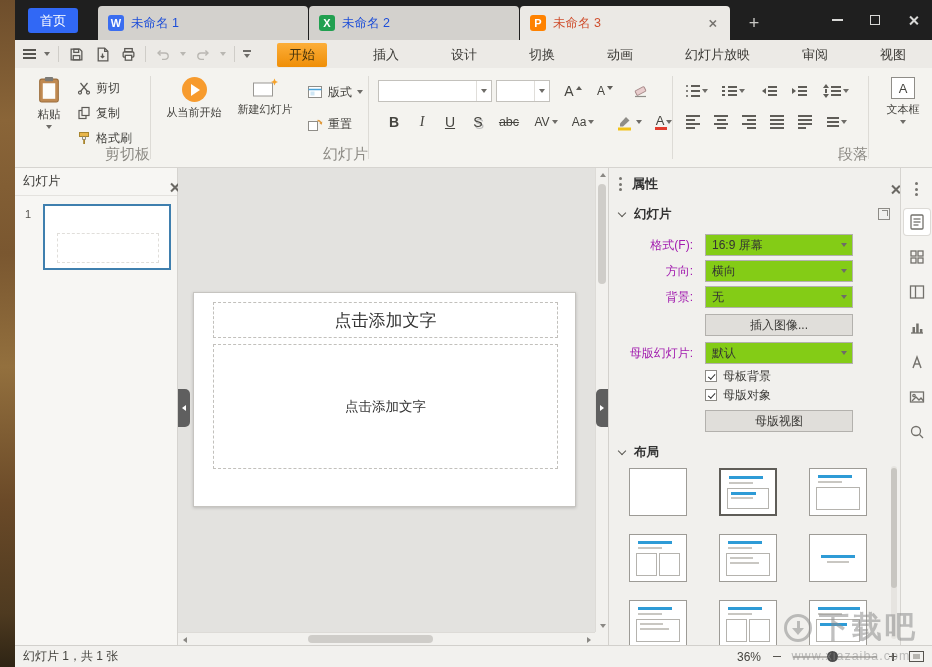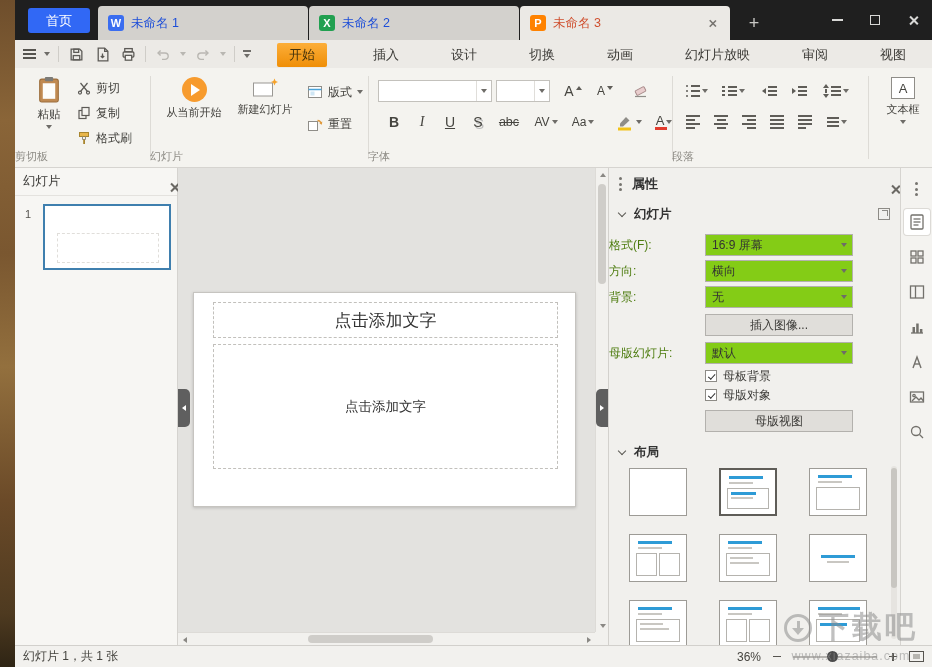--- a/index.html
+++ b/index.html
@@ -5,21 +5,21 @@
 *{margin:0;padding:0;box-sizing:border-box}
 body{font-family:"Liberation Sans","DejaVu Sans",sans-serif;background:#555}
 #screen{position:relative;width:932px;height:667px;background:#e8e6e3;overflow:hidden;font-size:12px;color:#3b3a37}
 
 .desktop{position:absolute;left:0;top:0;width:15px;height:667px;
   background:linear-gradient(180deg,#6e4e2c 0%,#8a6538 18%,#7a5730 38%,#93703e 55%,#6b4a28 75%,#4e3a20 92%,#2e2414 100%)}
 
 .window{position:absolute;left:15px;top:0;width:917px;height:667px;display:flex;flex-direction:column}
 
 .titlebar{height:40px;background:#1f1f1f;display:flex;align-items:flex-end;position:relative;flex:0 0 40px}
-.home-btn{position:absolute;left:13px;top:8px;width:62px;height:25px;background:#3168f5;color:#fff;
+.home-btn{position:absolute;left:13px;top:8px;width:50px;height:25px;background:#3168f5;color:#fff;
   border-radius:3px;display:flex;align-items:center;justify-content:center;font-size:13px;cursor:pointer}
 .doc-tabs{position:absolute;left:83px;bottom:0;display:flex;align-items:flex-end;height:34px}
 .doc-tab{width:210px;height:34px;background:#d3d1cd;margin-right:1px;border-radius:4px 4px 0 0;
   display:flex;align-items:center;padding:0 10px;cursor:pointer}
 .doc-tab.on{background:#ebe9e5}
 .doc-tab.on .tab-label{color:#cf4f2e}
 .tab-ficon{width:16px;height:16px;border-radius:3px;color:#fff;font-size:11px;font-weight:bold;
   display:flex;align-items:center;justify-content:center;margin-right:7px;flex:0 0 16px}
 .tab-ficon.w{background:#3a6df0}.tab-ficon.x{background:#21a050}.tab-ficon.p{background:#ff8200}
 .tab-label{font-size:12.5px;color:#1d4ed8;white-space:nowrap;overflow:hidden}
@@ -42,21 +42,21 @@
 .hamb{display:flex;flex-direction:column;gap:2.5px;cursor:pointer}
 .hamb i{display:block;width:13px;height:1.6px;background:#56544f}
 .morebar{display:flex;flex-direction:column;align-items:center;gap:2px;cursor:pointer}
 .morebar i{display:block;width:8px;height:1.6px;background:#6e6c68}
 .rtabs{position:absolute;left:262px;top:2px;height:26px;display:flex;align-items:center;gap:40px}
 .rtab{font-size:13px;color:#3a3935;padding:3px 6px;cursor:pointer;white-space:nowrap}
 .rtab.on{background:linear-gradient(180deg,#fcae39,#ef8e07);color:#44320b;padding:3px 12px;border-radius:2px}
 
 .ribbonbody{height:100px;background:#f4f3ef;border-bottom:1px solid #d6d4d0;position:relative;flex:0 0 100px}
 .gsep{position:absolute;top:8px;bottom:8px;width:1px;background:#dddbd6}
-.glabel{position:absolute;bottom:3px;font-size:11px;color:#8d8b85;text-align:left}
+.glabel{position:absolute;bottom:3px;font-size:15px;color:#8d8b85;text-align:right}
 .bigbtn{position:absolute;display:flex;flex-direction:column;align-items:center;gap:3px;cursor:pointer;padding-top:2px}
 .bigbtn .blabel{font-size:11.5px;color:#44433f;white-space:nowrap}
 .smallbtn{position:absolute;display:flex;align-items:center;gap:5px;cursor:pointer;height:20px}
 .smallbtn .slabel{font-size:12px;color:#44433f;white-space:nowrap}
 .playc{width:25px;height:25px;border-radius:50%;background:#f79b2e;position:relative}
 .playc::after{content:"";position:absolute;left:9px;top:6.5px;border-left:9px solid #fff;border-top:6px solid transparent;border-bottom:6px solid transparent}
 .combo{position:absolute;height:22px;background:#fff;border:1px solid #c3c1bc;display:flex;align-items:center;cursor:pointer}
 .combo .cval{flex:1;padding-left:6px;font-size:12px;color:#333}
 .combo .cbtn{width:15px;height:100%;border-left:1px solid #e0deda;display:flex;align-items:center;justify-content:center}
 .fbtn{position:absolute;height:24px;display:flex;align-items:center;justify-content:center;gap:2px;cursor:pointer;color:#45443f}
@@ -108,21 +108,21 @@
 .vdots i{width:3px;height:3px;border-radius:50%;background:#76746f}
 .pp-head{position:absolute;left:0;top:0;right:0;height:32px;display:flex;align-items:center;padding:0 10px;gap:10px}
 .pp-title{font-size:13px;font-weight:bold;color:#333}
 .pp-close{margin-left:auto;color:#6b6964;cursor:pointer}
 .chev{width:6px;height:6px;border-right:1.7px solid #5a5853;border-bottom:1.7px solid #5a5853;transform:rotate(45deg);margin-top:-3px}
 .sect{position:absolute;left:0;right:0;height:24px;display:flex;align-items:center;padding:0 10px;gap:9px}
 .sect .stitle{font-size:12.5px;font-weight:bold;color:#333}
 .popout{margin-left:auto;width:12px;height:12px;border:1.2px solid #8d8b86;position:relative;cursor:pointer}
 .popout::after{content:"";position:absolute;right:1px;top:1px;width:5px;height:5px;border-top:1.2px solid #8d8b86;border-right:1.2px solid #8d8b86}
 .prow{position:absolute;left:0;height:22px;display:flex;align-items:center}
-.plabel{width:90px;text-align:left;font-size:12px;color:#4d7c0f;padding-right:6px}
+.plabel{width:90px;text-align:right;font-size:12px;color:#a21caf;padding-right:6px}
 .pselect{position:absolute;left:96px;width:148px;height:22px;background:#84cc16;border:1px solid #b3b1ad;display:flex;align-items:center;cursor:pointer}
 .pselect .cval{flex:1;padding-left:6px;font-size:12px;color:#333;white-space:nowrap}
 .pselect .cbtn{width:16px;height:100%;display:flex;align-items:center;justify-content:center}
 .pbtn{position:absolute;left:96px;width:148px;height:22px;background:#e0deda;border:1px solid #b3b1ad;
   display:flex;align-items:center;justify-content:center;font-size:12px;color:#3b3a37;cursor:pointer}
 .cbrow{position:absolute;left:96px;height:16px;display:flex;align-items:center;gap:6px;cursor:pointer}
 .cbx{width:12px;height:12px;background:#fff;border:1px solid #8d8b86;position:relative}
 .cbx .mark{display:none;position:absolute;left:2px;top:2.5px;width:7px;height:3.5px;border-left:1.7px solid #2d2d2d;border-bottom:1.7px solid #2d2d2d;transform:rotate(-48deg)}
 .cbx.on .mark{display:block}
 .cblabel{font-size:12px;color:#3c3b38}
@@ -398,21 +398,20 @@
           </svg>
         <span class="cdn"></span>
       </div>
       <div class="fbtn" style="left:634px;top:42px;width:30px;position:absolute">
         <span style="position:relative;font-size:13px;padding-bottom:4px">
           <span>A</span>
           <span class="colorbar" style="background:#e23c2e;left:-1px;width:12px"></span>
         </span>
         <span class="cdn"></span>
       </div>
-      <div class="glabel" style="left:353px;width:304px">字体</div>
       <div class="gsep" style="left:657px"></div>
 
       <div class="fbtn" style="left:666px;top:11px;width:32px">
         <span style="display:flex;flex-direction:column;gap:2.5px">
           <span class="brow">
               <span class="dt"></span>
               <i></i>
             </span>
           <span class="brow">
               <span class="dt"></span>

